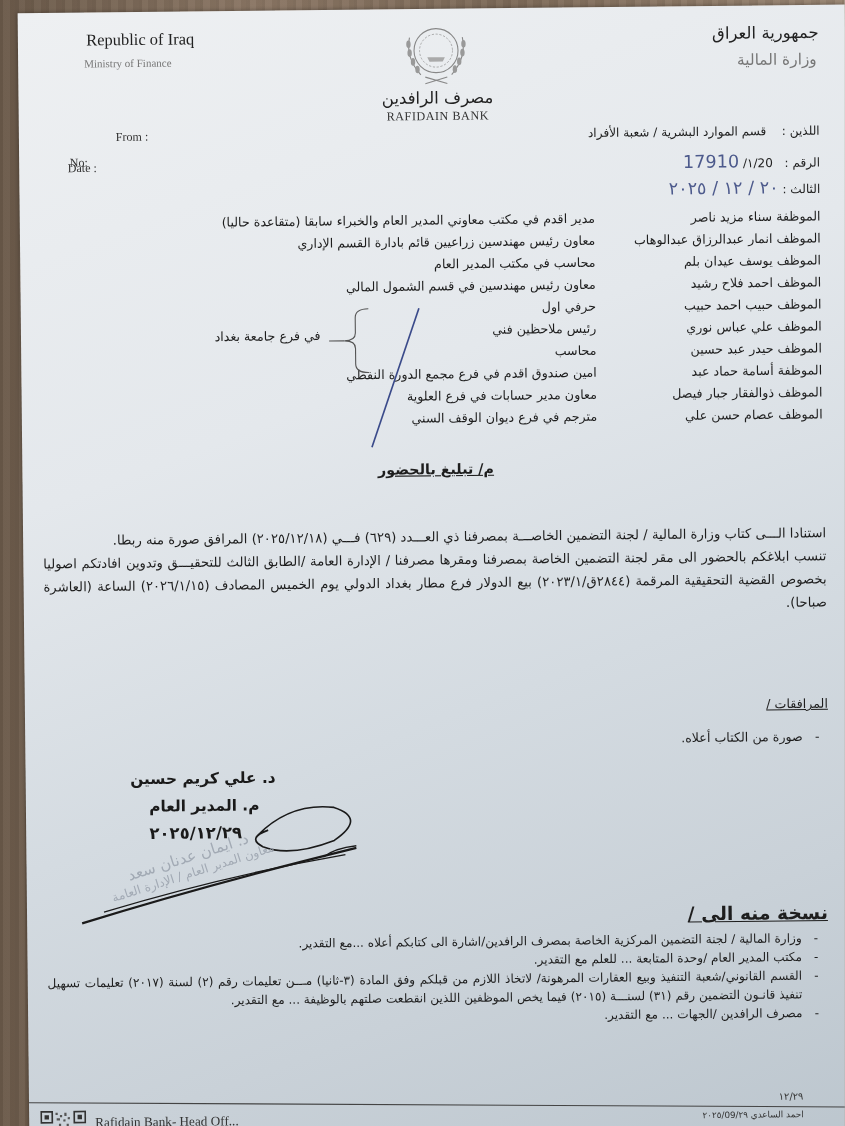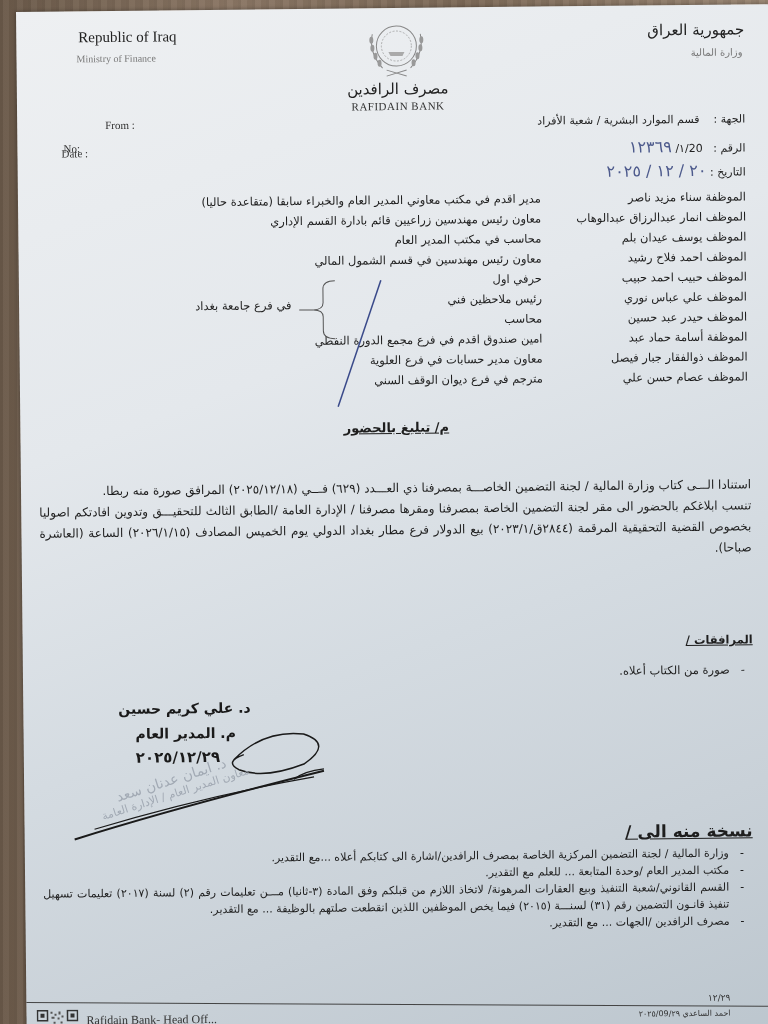--- a/index.html
+++ b/index.html
@@ -7,38 +7,38 @@
     background:linear-gradient(90deg,#6b5a4a 0%,#8a7664 30%,#7d6a58 60%,#9a8673 100%);
     font-family:"DejaVu Sans",sans-serif;}
   .wood{position:absolute;inset:0;background:repeating-linear-gradient(90deg,rgba(0,0,0,0.06) 0 3px,rgba(255,255,255,0.03) 3px 9px,rgba(0,0,0,0.04) 9px 14px);}
   .paper{position:absolute;left:16px;top:12px;width:752px;height:1030px;
     background:linear-gradient(160deg,#eef0f2 0%,#e4e8ec 35%,#d4dbe1 60%,#c9d1d8 80%,#bcc6ce 100%);
     transform:rotate(-0.6deg);transform-origin:top left;box-shadow:0 0 4px rgba(0,0,0,0.4);}
   .abs{position:absolute;}
   .en-head{left:62px;top:18px;font-family:"Liberation Serif",serif;font-size:15px;color:#222;}
   .en-sub{left:60px;top:42px;font-family:"Liberation Serif",serif;font-size:10px;color:#777;}
   .ar-head{right:24px;top:16px;direction:rtl;font-size:15px;color:#222;}
-  .ar-sub{right:26px;top:42px;direction:rtl;font-size:10px;color:#777;}
+  .ar-sub{right:26px;top:42px;direction:rtl;font-size:14px;color:#777;}
   .logo{left:342px;top:6px;width:76px;height:66px;}
   .bank-ar{left:322px;top:72px;width:118px;text-align:center;direction:rtl;font-size:15px;color:#222;}
   .bank-en{left:322px;top:92px;width:118px;text-align:center;font-family:"Liberation Serif",serif;font-size:11px;color:#333;letter-spacing:0.5px;}
   .meta-en{font-family:"Liberation Serif",serif;font-size:11px;color:#333;}
   .meta-ar{direction:rtl;font-size:11px;color:#222;white-space:nowrap;}
   .hand{font-family:"DejaVu Sans",sans-serif;color:#4d5a8c;font-size:16px;letter-spacing:3px;}
   .staff{right:24px;top:182px;width:560px;direction:rtl;font-size:11.5px;color:#1e1e1e;}
   .staff-row{display:flex;height:20px;align-items:center;}
   .staff-name{width:205px;flex-shrink:0;}
   .staff-role{flex:1;}
   .bracket{left:280px;top:270px;width:40px;height:62px;}
   .branch-note{left:176px;top:289px;direction:rtl;font-size:11.5px;color:#1e1e1e;}
   .pen-line{left:310px;top:270px;width:60px;height:130px;}
   .subject{left:0;width:752px;top:412px;text-align:center;direction:rtl;font-size:13px;font-weight:bold;text-decoration:underline;color:#1e1e1e;}
   .body{right:22px;left:18px;top:470px;direction:rtl;text-align:justify;font-size:12px;line-height:21px;color:#1e1e1e;}
   .body p{margin:0;}
-  .attach-title{right:22px;top:628px;direction:rtl;font-size:11.5px;font-weight:bold;text-decoration:underline;color:#1e1e1e;}
+  .attach-title{right:22px;top:628px;direction:rtl;font-size:11.5px;font-weight:normal;text-decoration:underline;color:#1e1e1e;}
   .attach-item{right:30px;top:658px;direction:rtl;font-size:11.5px;color:#1e1e1e;}
   .sig-name{left:95px;top:690px;direction:rtl;font-size:14px;font-weight:bold;color:#1a1a1a;}
   .sig-title{left:112px;top:715px;direction:rtl;font-size:14px;font-weight:bold;color:#1a1a1a;}
   .sig-num{left:112px;top:738px;font-size:15px;font-weight:bold;color:#1a1a1a;letter-spacing:2px;text-align:center;}
   .sig-svg{left:40px;top:700px;width:300px;height:140px;}
   .stamp{left:40px;top:760px;width:230px;height:70px;transform:rotate(-17deg);color:#9aa2ad;font-size:11px;direction:rtl;text-align:center;opacity:0.85;}
   .cc-title{right:24px;top:816px;direction:rtl;font-size:17px;font-weight:bold;text-decoration:underline;color:#1e1e1e;}
   .cc-list{right:22px;left:18px;top:840px;direction:rtl;font-size:11px;line-height:17px;color:#1e1e1e;}
   .cc-item{display:flex;}
   .cc-dash{width:26px;flex-shrink:0;text-align:center;}
@@ -80,32 +80,32 @@
     <path d="M28 56 L48 62 M48 56 L28 62" stroke="#888" stroke-width="1"></path>
   </svg>
   <div class="abs bank-ar">مصرف الرافدين</div>
   <div class="abs bank-en">RAFIDAIN BANK</div>
 
   <div class="abs meta-en" style="left:48px;top:108px;margin-left:40px;">From :</div>
   <div class="abs meta-en" style="left:46px;top:131px;">No:</div>
   <div class="abs meta-en" style="left:44px;top:136px;">Date :</div>
 
   <div class="abs meta-ar" style="right:24px;top:108px;">
-    <span>الجهة :</span>
+    <span>اللذين :</span>
     &nbsp;&nbsp;
     <span>قسم الموارد البشرية / شعبة الأفراد</span>
   </div>
   <div class="abs meta-ar" style="right:24px;top:132px;">
     <span>الرقم :</span>
     &nbsp;
     <span>١/20/</span>
-    <span class="hand">١٢٣٦٩</span>
+    <span class="hand">17910</span>
   </div>
   <div class="abs meta-ar" style="right:24px;top:156px;">
-    <span>التاريخ :</span>
+    <span>الثالث :</span>
     <span class="hand">٢٠ / ١٢ / ٢٠٢٥</span>
   </div>
 
   <div class="abs staff">
     <div class="staff-row">
         <span class="staff-name">الموظفة سناء مزيد ناصر</span>
         <span class="staff-role">مدير اقدم في مكتب معاوني المدير العام والخبراء سابقا (متقاعدة حاليا)</span>
       </div>
     <div class="staff-row">
         <span class="staff-name">الموظف انمار عبدالرزاق عبدالوهاب</span>

